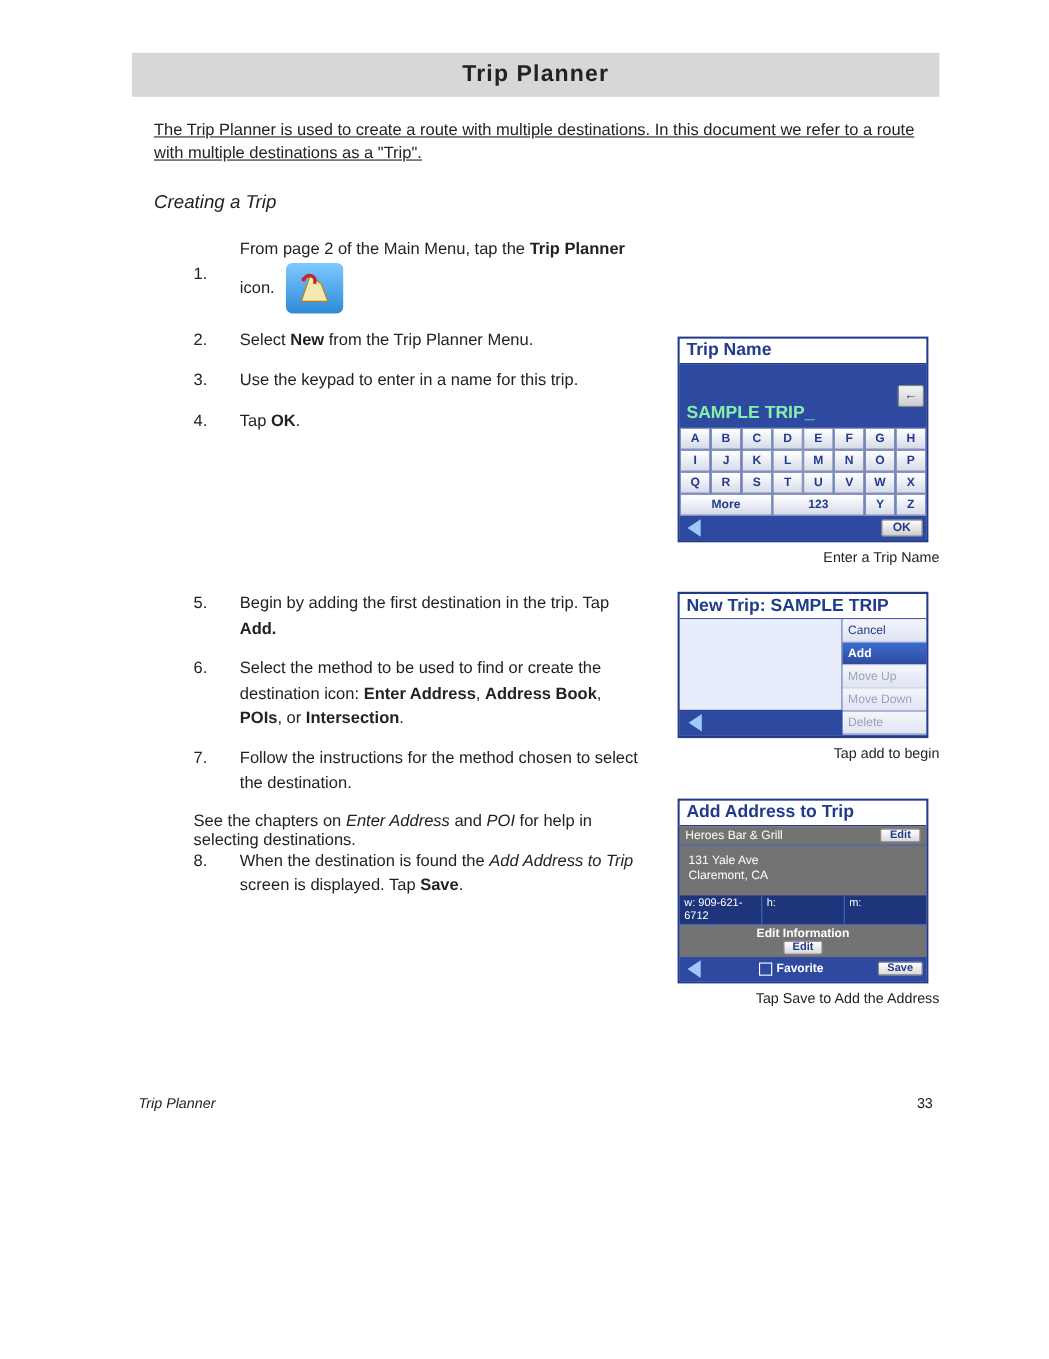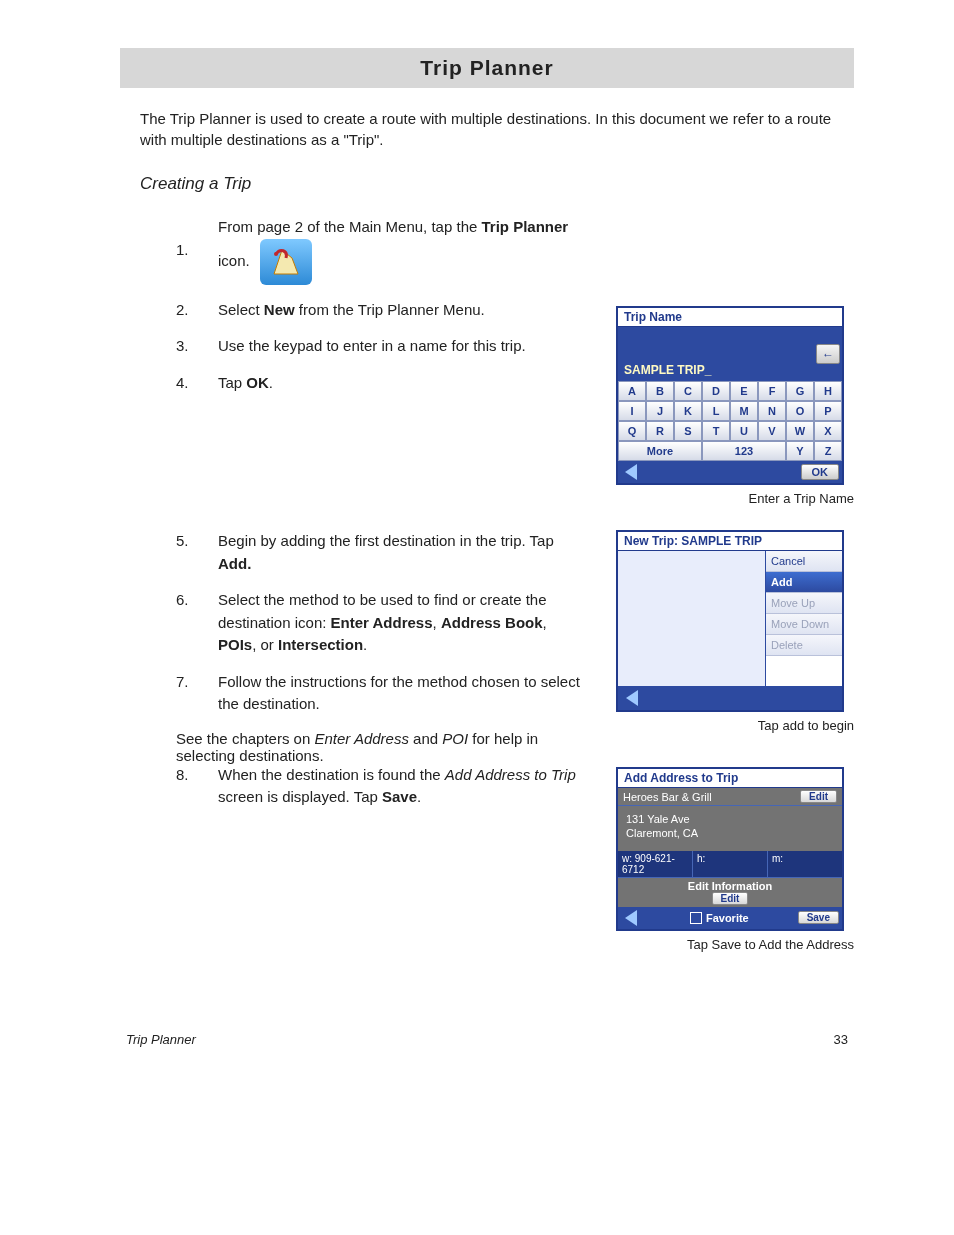--- a/index.html
+++ b/index.html
@@ -21,20 +21,21 @@
     font-size: 21px;
     padding: 8px 0;
     margin-bottom: 20px;
     letter-spacing: 1px;
     font-family: Arial, sans-serif;
   }
   .intro {
     font-size: 15px;
     margin: 12px 20px 24px 20px;
     line-height: 1.4;
+    text-decoration: underline;
   }
   .subheading {
     font-style: italic;
     font-size: 17px;
     margin: 14px 0 22px 20px;
   }
   .content-row {
     display: flex;
     margin-left: 56px;
     gap: 28px;
@@ -89,36 +90,36 @@
     font-size: 11px;
     background: #fff;
     width: 228px;
     box-sizing: border-box;
   }
   .dev-header {
     background: #fff;
     color: #213a8c;
     font-weight: 700;
     padding: 2px 6px;
-    font-size: 12px;
+    font-size: 16px;
     border-bottom: 1px solid #213a8c;
   }
   .dev-input-row {
     display:flex;
     background:#2d4aa0;
     padding:2px;
     align-items:center;
   }
   .dev-input {
     flex:1;
     background:#2d4aa0;
-    color:#fef9c3;
+    color:#86efac;
     font-weight:700;
     padding:2px 4px;
-    font-size:12px;
+    font-size:16px;
     margin-top:32px;
   }
   .dev-back-btn {
     width:22px;
     height:18px;
     background:linear-gradient(#f5f5f5,#ccc);
     border:1px solid #888;
     border-radius:2px;
     text-align:center;
     line-height:16px;
@@ -166,21 +167,21 @@
     font-size:11px;
   }
   .caption {
     text-align:right;
     font-size:13px;
     margin-top:6px;
   }
 
   .new-trip-body {
     display:flex;
-    height:135px;
+    height:82px;
   }
   .new-trip-left { flex:1; background:#e8edfb; }
   .new-trip-right {
     width:76px;
     display:flex;
     flex-direction:column;
     border-left:1px solid #2d4aa0;
   }
   .nt-btn {
     background:linear-gradient(#f5f6fb,#dfe4f2);

